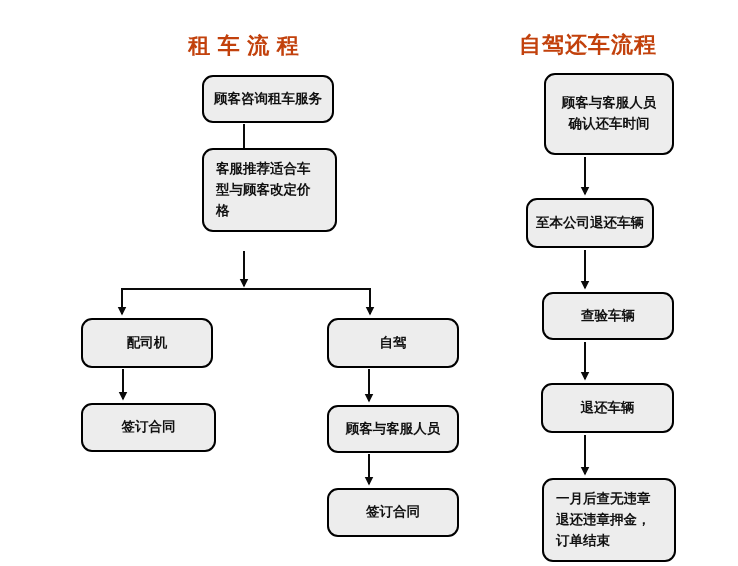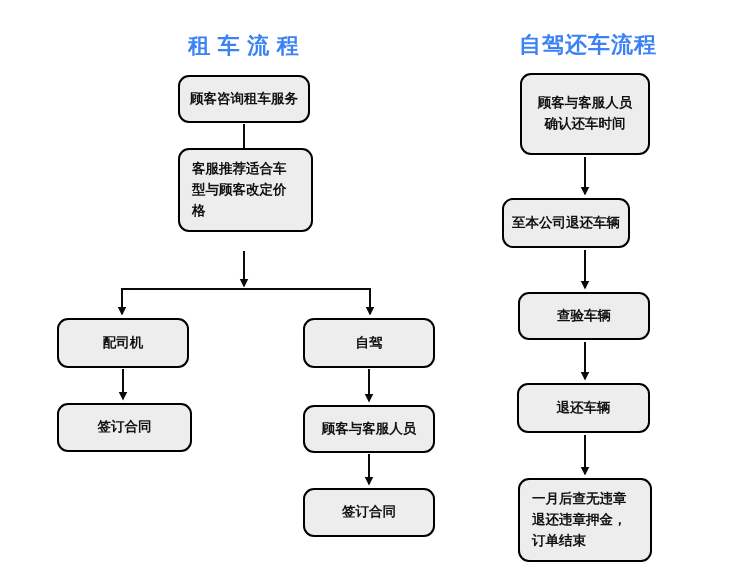--- a/index.html
+++ b/index.html
@@ -23,38 +23,39 @@
     width: 738px;
     height: 566px;
     pointer-events: none;
   }
   .flow-title {
     position: absolute;
     text-align: center;
     font-size: 22px;
     font-weight: bold;
     letter-spacing: 1px;
-    color: #3b82f6;
+    color: #c2410c;
     white-space: nowrap;
   }
   .node {
     position: absolute;
     box-sizing: border-box;
     background: #ededed;
     border: 2px solid #000000;
     border-radius: 11px;
     display: flex;
     align-items: center;
     justify-content: center;
     font-size: 13.5px;
     font-weight: bold;
     line-height: 1.55;
     text-align: center;
     white-space: pre-line;
     color: #111111;
+    margin-left: 24px;
   }
   .node.ta-left {
     align-items: flex-start;
     justify-content: flex-start;
     text-align: left;
     padding: 9px 12px;
   }
 </style>
 </head>
 <body>

